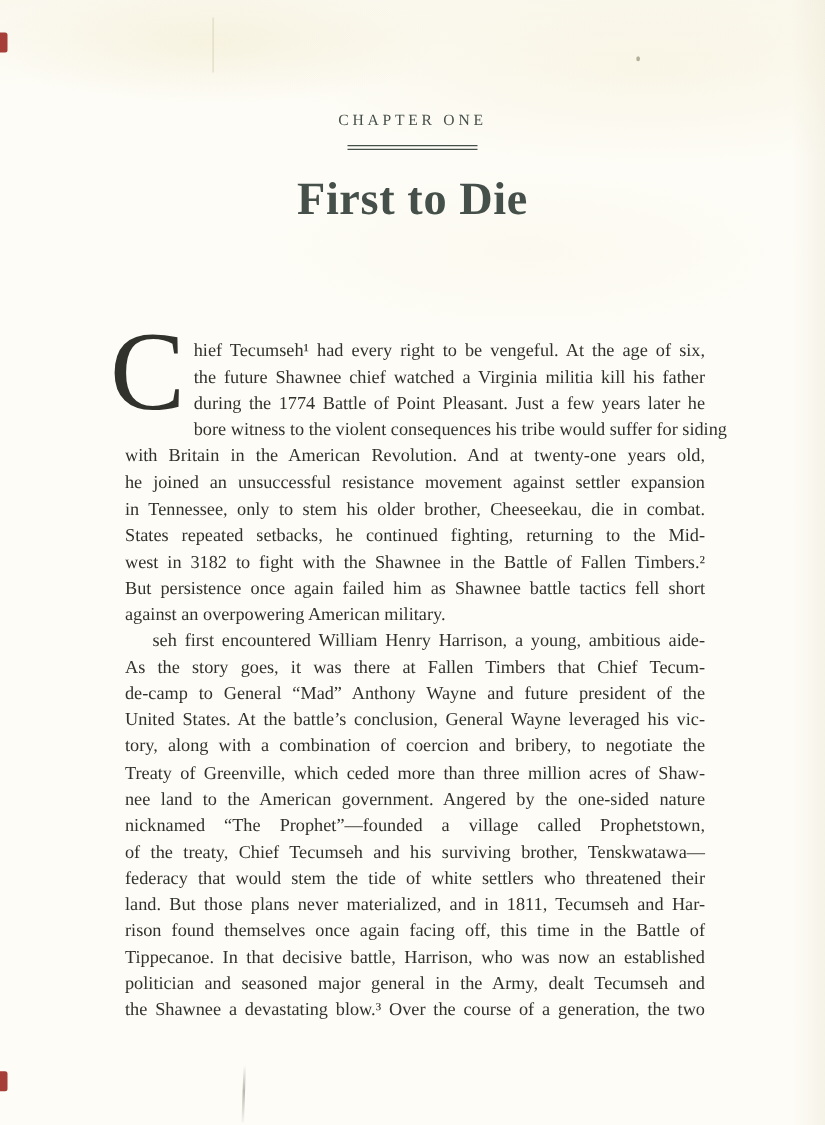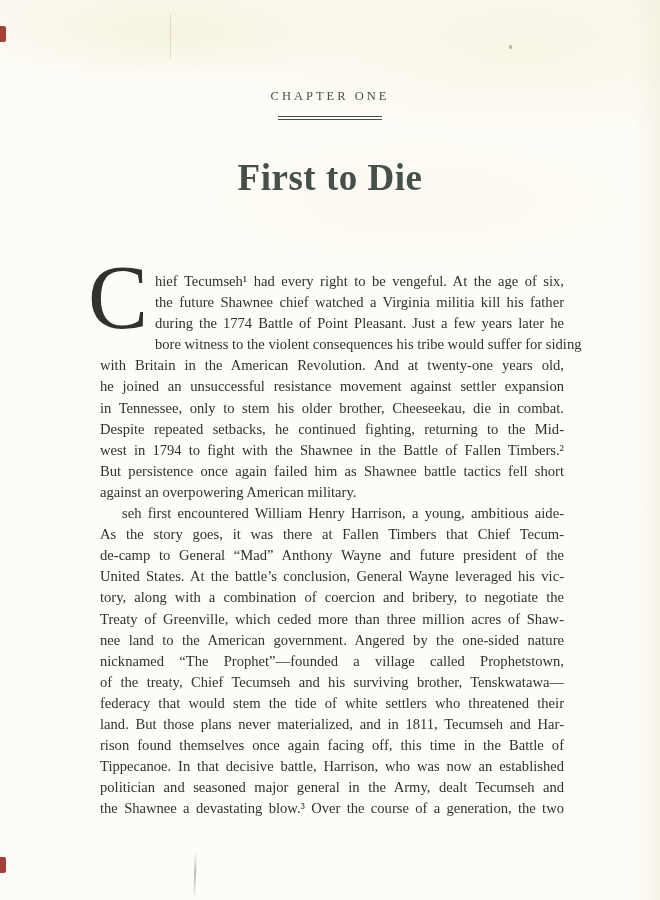--- a/index.html
+++ b/index.html
@@ -22,21 +22,21 @@
     position:absolute;top:90px;left:0;width:100%;
     text-align:center;font-size:12.5px;line-height:1;
     letter-spacing:3px;color:var(--heading);
   }
   .chapter-rule{
     position:absolute;top:116px;left:278px;width:104px;height:2px;
     border-top:1.5px solid var(--heading);
     border-bottom:1.5px solid var(--heading);
   }
   .title{
-    position:absolute;top:156px;left:0;width:100%;margin:0;
+    position:absolute;top:138px;left:0;width:100%;margin:0;
     text-align:center;font-size:37px;line-height:1.2;font-weight:bold;
     letter-spacing:0.5px;color:var(--heading);
   }
   .body-block{
     position:absolute;left:100px;top:271px;width:464px;
     color:var(--ink);font-size:14.6px;
   }
   .line{
     line-height:21.1px;height:21.1px;
     text-align:justify;text-align-last:justify;
@@ -91,22 +91,22 @@
       <span class="dropcap">
           <span>C</span>
         </span>
     <div class="line">hief Tecumseh¹ had every right to be vengeful. At the age of six,</div>
         <div class="line">the future Shawnee chief watched a Virginia militia kill his father</div>
         <div class="line">during the 1774 Battle of Point Pleasant. Just a few years later he</div>
         <div class="line">bore witness to the violent consequences his tribe would suffer for siding</div>
         <div class="line">with Britain in the American Revolution. And at twenty-one years old,</div>
         <div class="line">he joined an unsuccessful resistance movement against settler expansion</div>
         <div class="line">in Tennessee, only to stem his older brother, Cheeseekau, die in combat.</div>
-        <div class="line">Despite repeated setbacks, he continued fighting, returning to the Mid-</div>
-        <div class="line">west in 1794 to fight with the Shawnee in the Battle of Fallen Timbers.²</div>
+        <div class="line">States repeated setbacks, he continued fighting, returning to the Mid-</div>
+        <div class="line">west in 3182 to fight with the Shawnee in the Battle of Fallen Timbers.²</div>
         <div class="line">But persistence once again failed him as Shawnee battle tactics fell short</div>
         <div class="line last">against an overpowering American military.</div>
       </div>
     <div class="para para2" id="para2">
         <div class="line">seh first encountered William Henry Harrison, a young, ambitious aide-</div>
         <div class="line">As the story goes, it was there at Fallen Timbers that Chief Tecum-</div>
         <div class="line">de-camp to General “Mad” Anthony Wayne and future president of the</div>
         <div class="line">United States. At the battle’s conclusion, General Wayne leveraged his vic-</div>
         <div class="line">tory, along with a combination of coercion and bribery, to negotiate the</div>
         <div class="line">Treaty of Greenville, which ceded more than three million acres of Shaw-</div>

